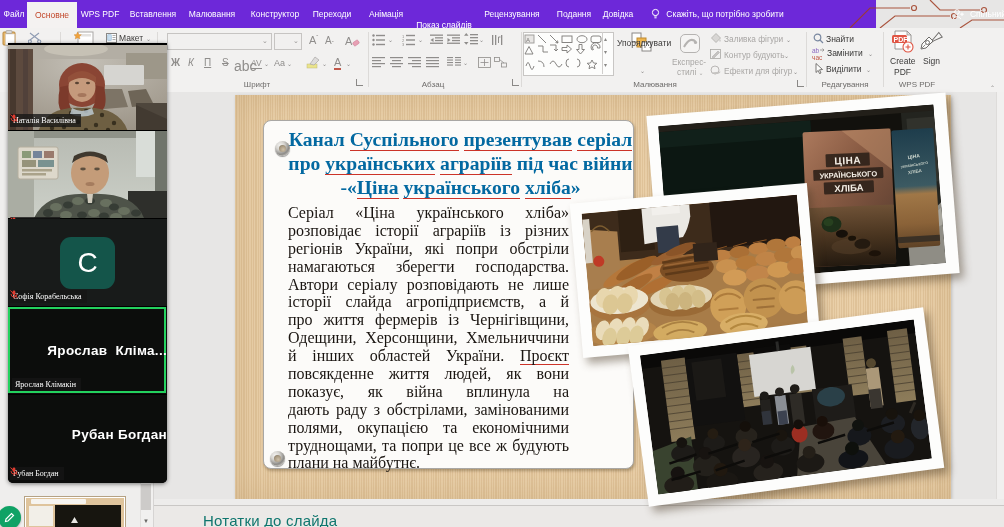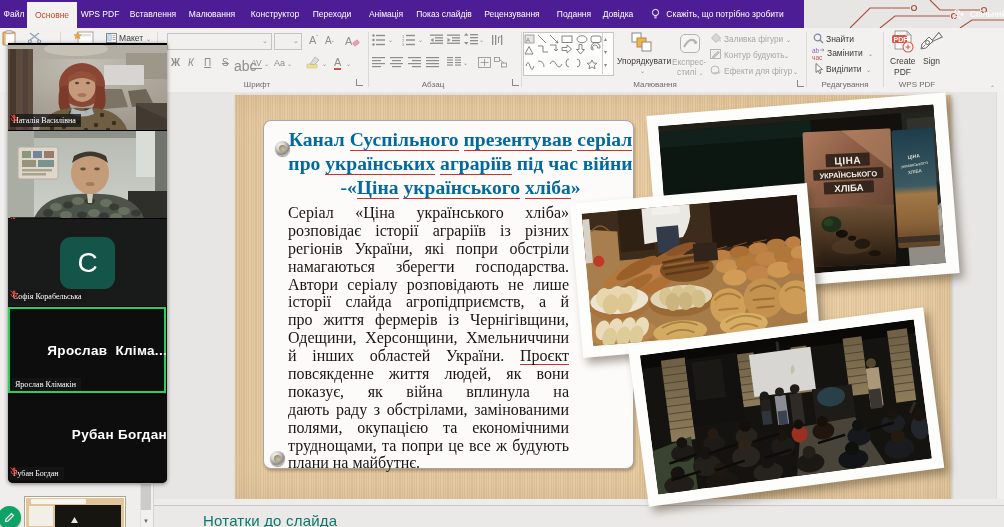--- a/index.html
+++ b/index.html
@@ -1,18 +1,18 @@
 <!DOCTYPE html>
 <html><head><meta charset="utf-8">
 <style>
 html,body{margin:0;padding:0;}
 body{width:1004px;height:527px;overflow:hidden;font-family:"Liberation Sans",sans-serif;position:relative;background:#e7e6e5;}
 .abs{position:absolute;}
 
-#titlebar{position:absolute;left:0;top:0;width:804px;height:28px;background:#4c1d95;}
+#titlebar{position:absolute;left:0;top:0;width:876px;height:28px;background:#6d28d9;}
 .tab{position:absolute;top:0;height:28px;line-height:29px;color:#fff;font-size:8.5px;white-space:nowrap;transform:translateX(-50%);}
 #activetab{position:absolute;left:27px;top:2px;width:50px;height:26px;background:#f4f2f1;color:#c24729;text-align:center;line-height:27px;font-size:8.5px;}
 
 #ribbon{position:absolute;left:0;top:28px;width:1004px;height:64px;background:#f2f1f0;border-bottom:1px solid #d8d6d4;}
 #ribbon svg{position:absolute;}
 .gsep{position:absolute;top:4px;width:1px;height:55px;background:#dcdad8;}
 .glabel{position:absolute;top:52px;font-size:8px;color:#6e6c6a;white-space:nowrap;transform:translateX(-50%);}
 .combo{position:absolute;background:#f1f0ef;border:1px solid #c6c4c2;height:15px;}
 .carrow{position:absolute;font-size:7px;color:#979593;}
 .rtext{position:absolute;font-size:8.5px;color:#3b3a39;white-space:nowrap;}
@@ -63,21 +63,21 @@
       </g>
     </svg>
 <div class="tab" style="left:14px;">Файл</div>
 <div id="activetab">Основне</div>
 <div class="tab" style="left:100px;">WPS PDF</div>
 <div class="tab" style="left:153px;">Вставлення</div>
 <div class="tab" style="left:212px;">Малювання</div>
 <div class="tab" style="left:275px;">Конструктор</div>
 <div class="tab" style="left:332px;">Переходи</div>
 <div class="tab" style="left:386px;">Анімація</div>
-<div class="tab" style="left:444px;">Показ слайдів</div>
+<div class="tab" style="left:444px;margin-top:11px;">Показ слайдів</div>
 <div class="tab" style="left:512px;">Рецензування</div>
 <div class="tab" style="left:574px;">Подання</div>
 <div class="tab" style="left:618px;">Довідка</div>
 <svg class="abs" style="left:650px;top:8px" width="11" height="13" viewBox="0 0 11 13">
       <g stroke="#fff" stroke-width="1" fill="none">
         <circle cx="5.5" cy="4.5" r="3.1"></circle>
         <path d="M4.2 8 L6.8 8 M4.4 9.8 L6.6 9.8"></path>
       </g>
     </svg>
 <div class="tab" style="left:725px;">Скажіть, що потрібно зробити</div>
@@ -300,21 +300,21 @@
 <div style="position:absolute;left:602px;top:4px;width:10px;height:42px;border-left:1px solid #d0cecc;"></div>
 <div class="dd" style="left:604px;top:7px;">▴</div>
     <div class="dd" style="left:604px;top:20px;">▾</div>
     <div class="dd" style="left:604px;top:33px;">▾</div>
 
 <svg style="left:631px;top:4px" width="21" height="20" viewBox="0 0 21 20">
       <rect x="1" y="1" width="9" height="9" fill="#fdfdfc" stroke="#8a8886"></rect>
       <rect x="6" y="6" width="9" height="9" fill="#eeb54e" stroke="#c08a2e"></rect>
       <rect x="11" y="10" width="9" height="9" fill="#fdfdfc" stroke="#8a8886"></rect>
     </svg>
-<div class="rtext" style="left:617px;top:28px;">Упорядкувати</div>
+<div class="rtext" style="left:617px;top:10px;">Упорядкувати</div>
 <div class="dd" style="left:640px;top:39px;">⌄</div>
 
 <svg style="left:679px;top:5px" width="22" height="21" viewBox="0 0 22 21">
       <rect x="1.5" y="1.5" width="19" height="18" rx="4.5" fill="#f5f4f3" stroke="#b5b3b1"></rect>
       <path d="M5 14 Q11 3 17 9" stroke="#b5b3b1" stroke-width="2" fill="none"></path>
       <circle cx="16.5" cy="9.5" r="1.6" fill="#b5b3b1"></circle>
     </svg>
 <div class="rtextd" style="left:672px;top:29px;">Експрес-</div>
 <div class="rtextd" style="left:677px;top:39px;">стилі <span style="font-size:6px;">⌄</span></div>
 

